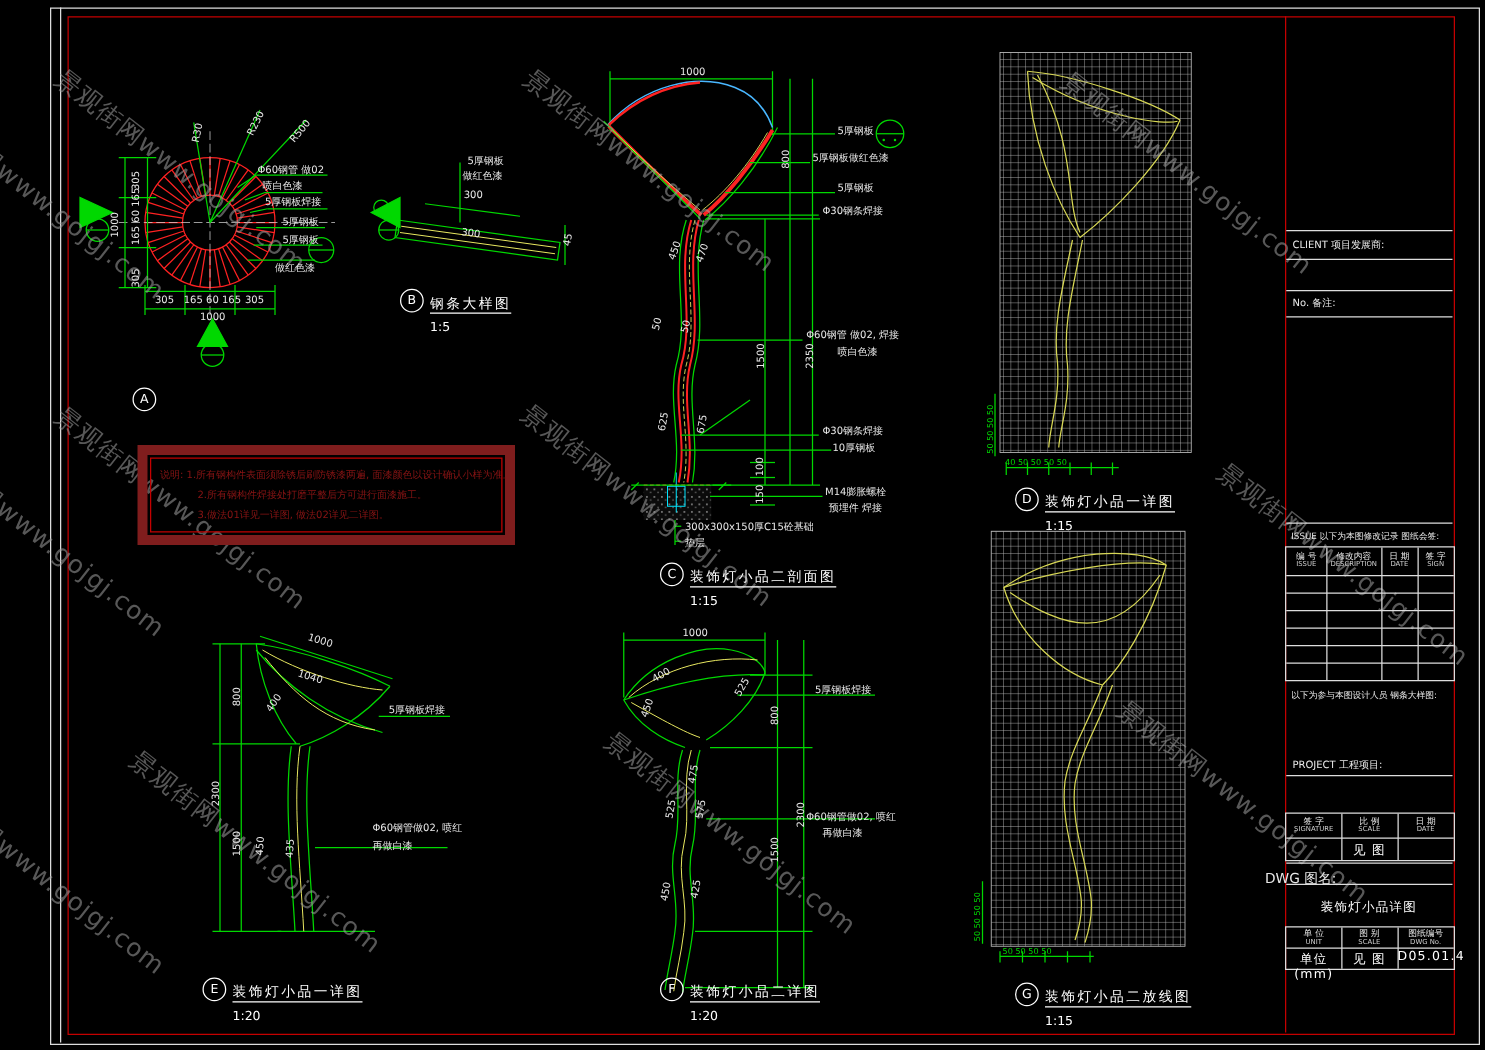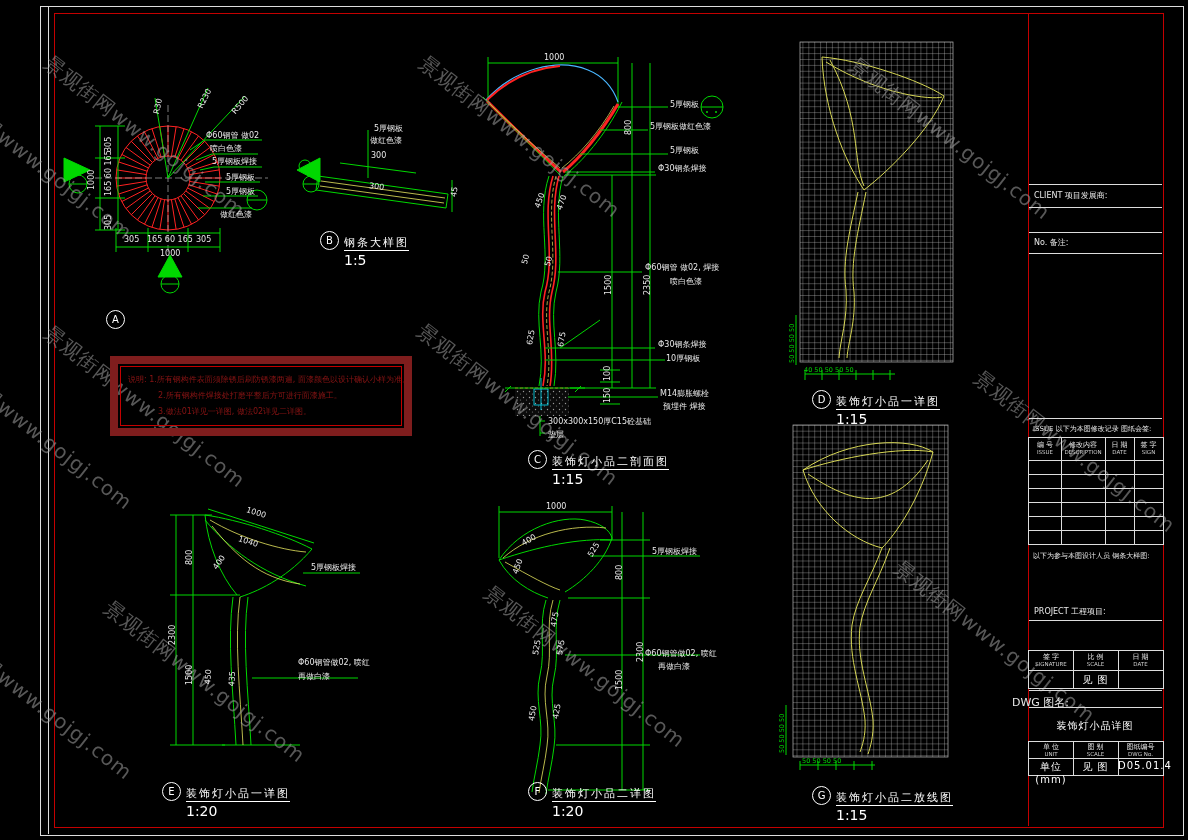--- a/index.html
+++ b/index.html
@@ -9,21 +9,21 @@
       transform:rotate(38deg);transform-origin:left top;white-space:nowrap;z-index:4;pointer-events:none;}
   svg.lines{position:absolute;left:0;top:0;z-index:3;}
   .t{position:absolute;color:#e8e8e8;font-size:8px;line-height:9px;white-space:nowrap;z-index:6;}
   .g{color:#00d800;}
   .s6{font-size:6.5px;}
   .r90{transform:rotate(-90deg);transform-origin:left top;}
   .vt{position:absolute;display:flex;align-items:flex-start;gap:5px;color:#fff;z-index:6;}
   .vt .circ{width:17px;height:17px;border:1px solid #fff;border-radius:50%;display:flex;
             align-items:center;justify-content:center;font-size:10px;flex:none;}
   .vt .nm{font-size:11px;letter-spacing:2px;border-bottom:1px solid #fff;padding-bottom:1px;}
-  .vt .sc{font-size:14px;padding-top:1px;}
+  .vt .sc{font-size:10px;padding-top:1px;}
   .frame{position:absolute;z-index:2;}
   .noteb{position:absolute;left:110px;top:356px;width:286px;height:64px;border:8px solid #7f1d1d;z-index:6;text-decoration:underline;}
   .noteb .inner{position:absolute;left:2px;top:2px;right:2px;bottom:2px;border:1px solid #c40000;}
   .nl{position:absolute;color:#8a1414;font-size:8px;white-space:nowrap;}
   .tbx{position:absolute;z-index:6;color:#e8e8e8;}
   .hl{position:absolute;left:1029px;width:133px;height:1px;background:#ddd;z-index:6;}
   .tb-box{position:absolute;border:1px solid #ddd;z-index:6;}
   .vdiv{position:absolute;top:0;bottom:0;width:1px;background:#ddd;}
   .hdiv{position:absolute;left:0;right:0;height:1px;background:#ddd;}
   .cell{position:absolute;text-align:center;}

